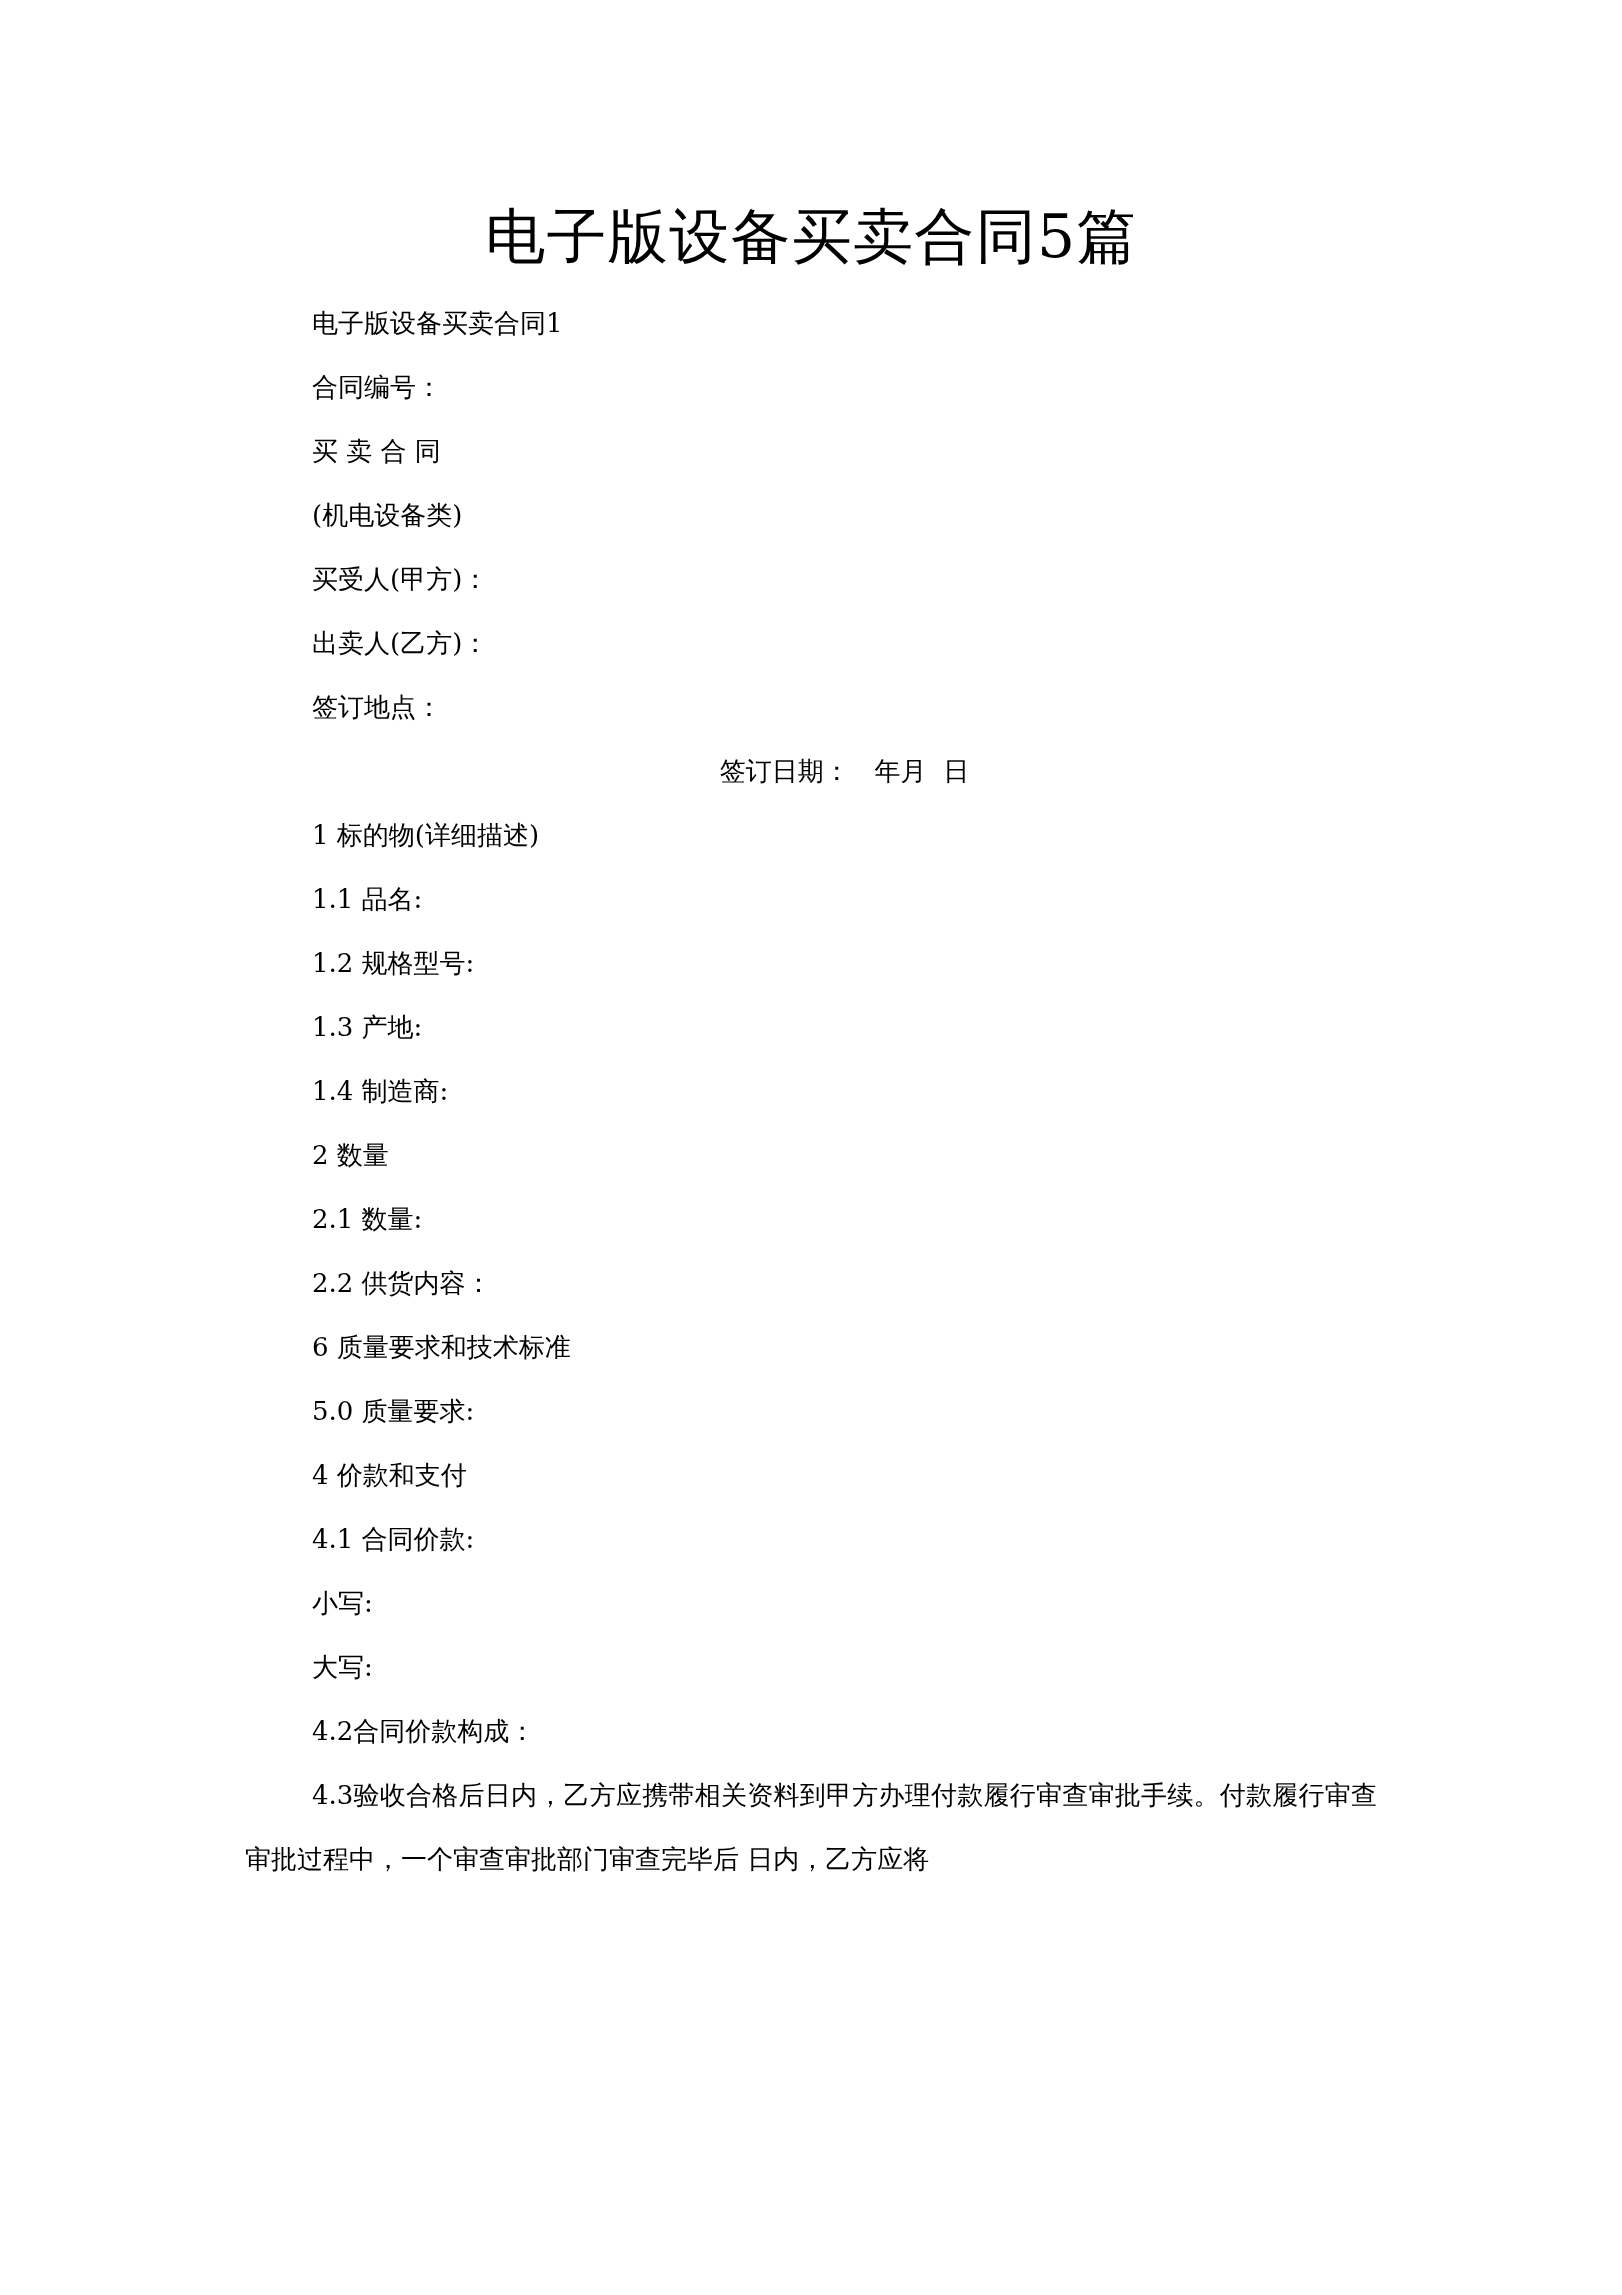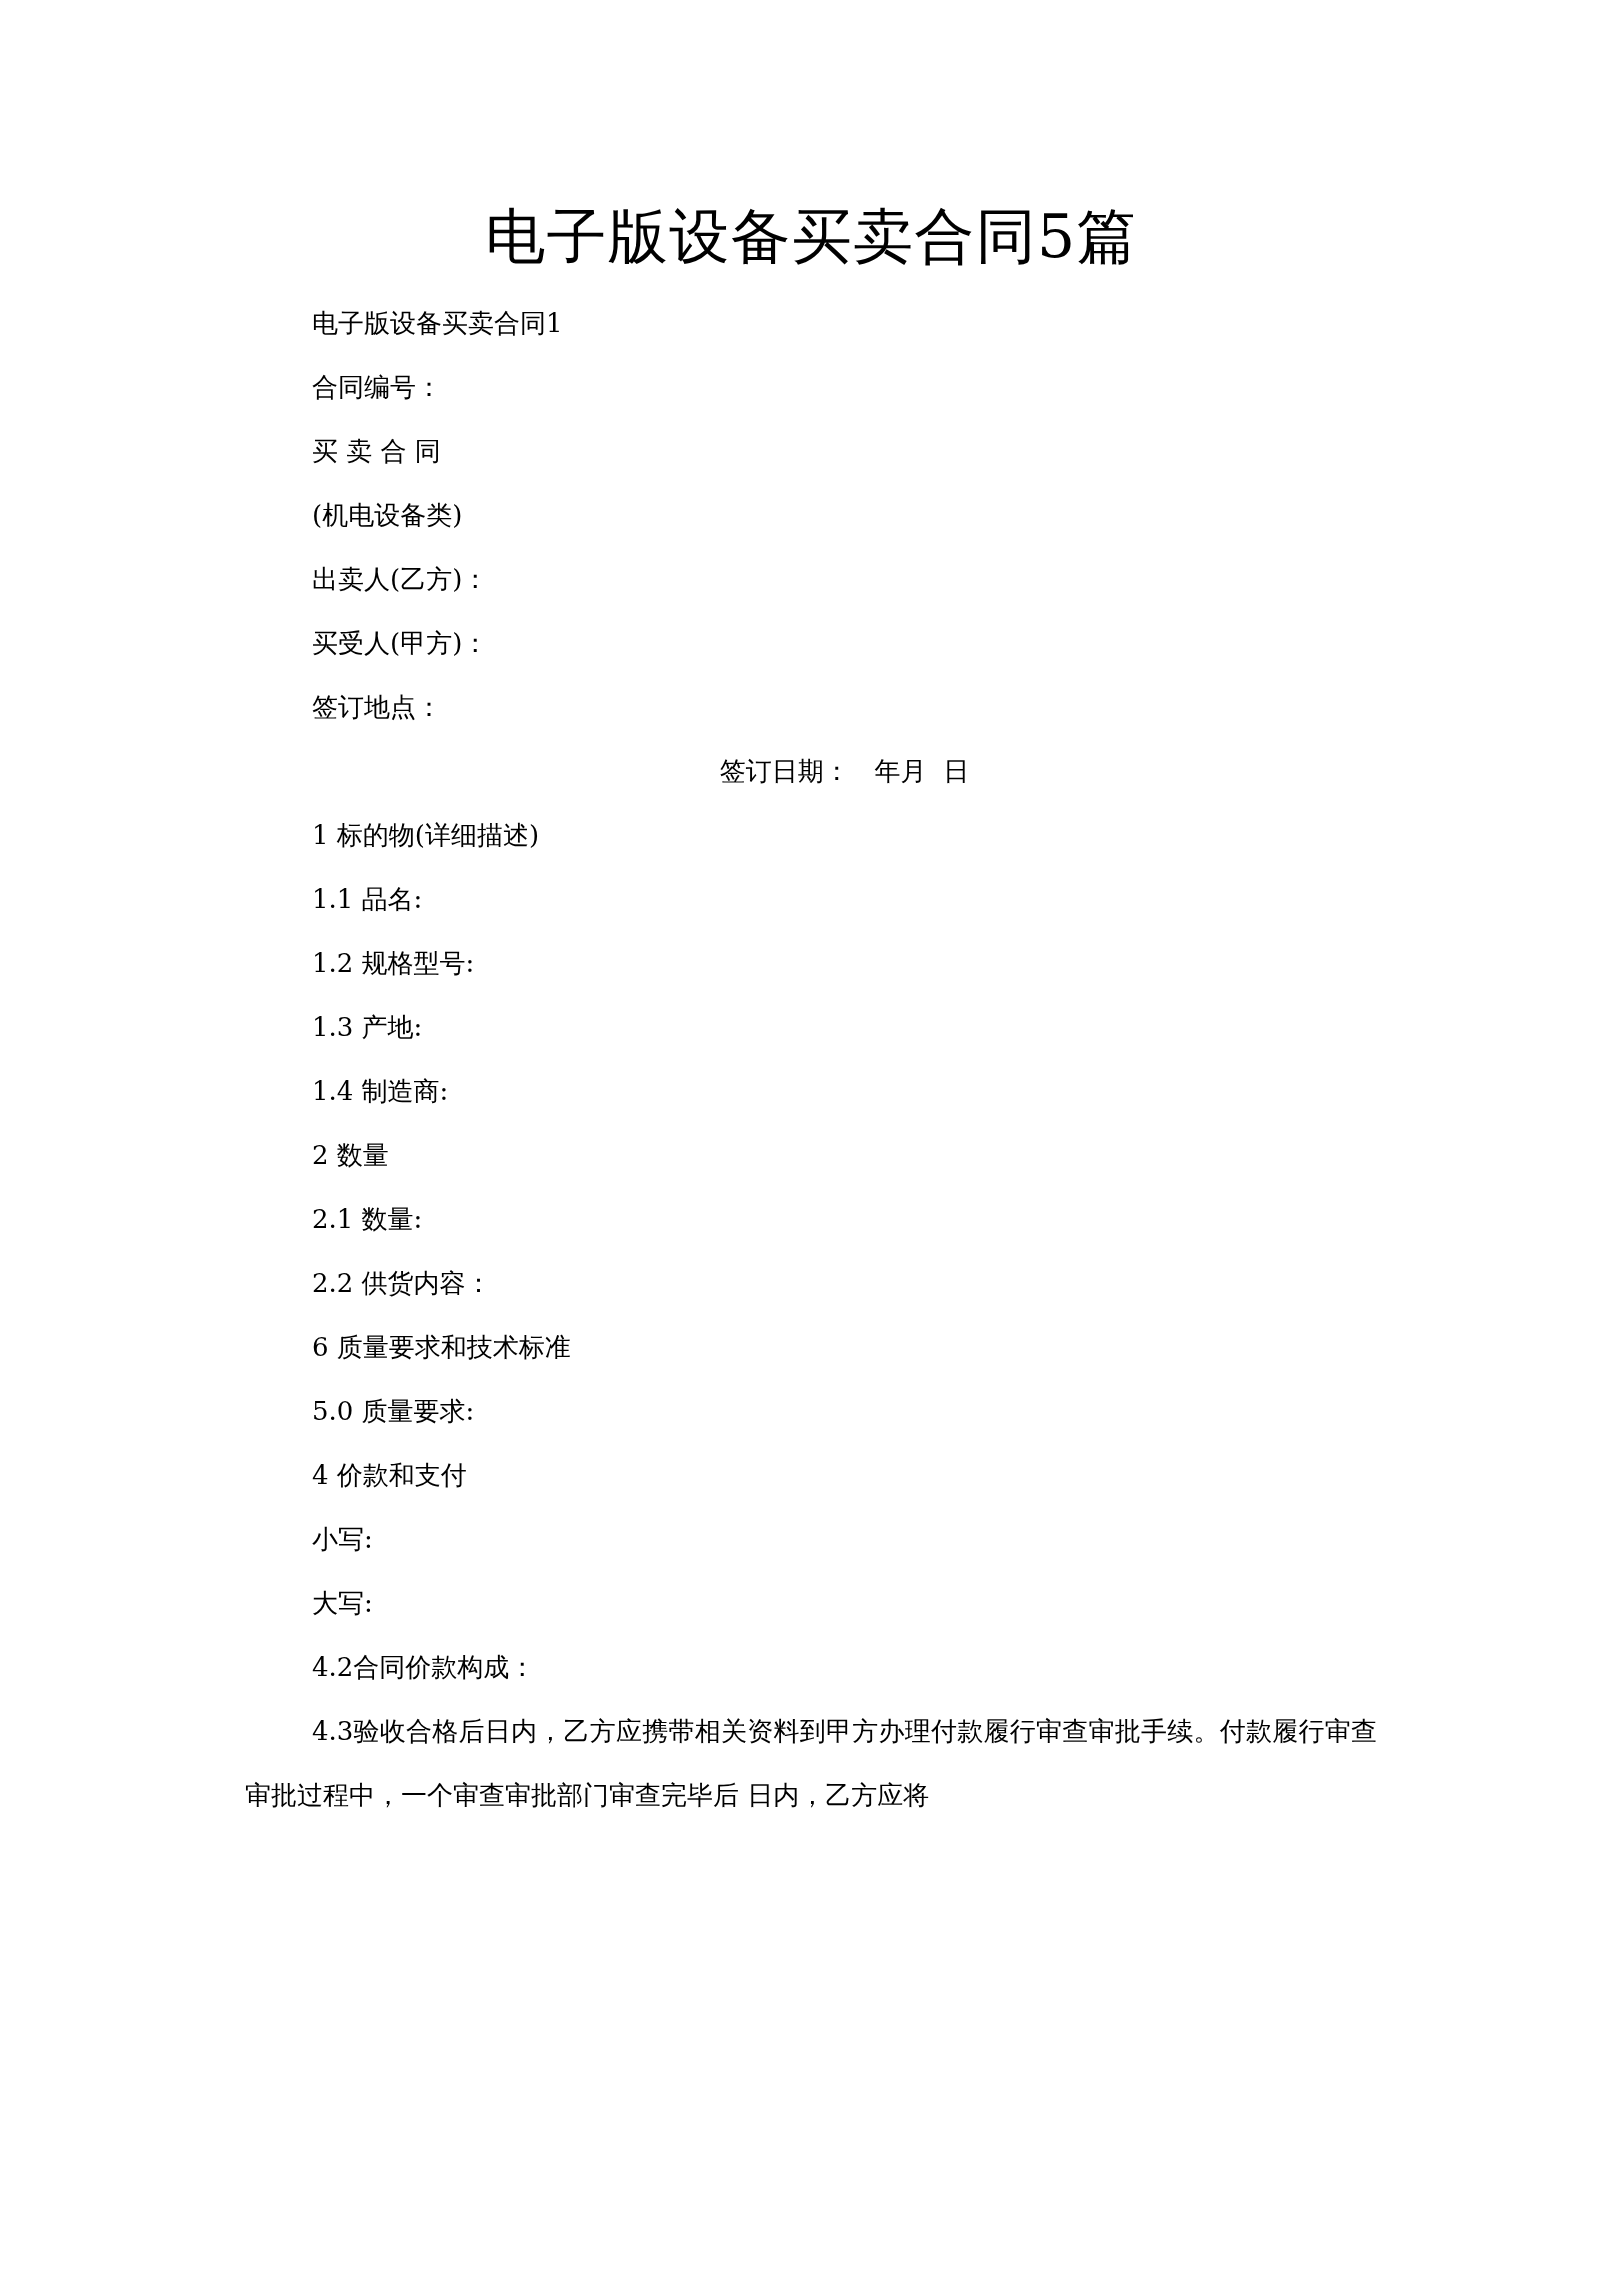--- a/index.html
+++ b/index.html
@@ -26,37 +26,38 @@
 <body>
 
 <div class="page">
   <div class="title">电子版设备买卖合同5篇</div>
 
   <div class="body">
     <span class="line indent">电子版设备买卖合同1</span>
     <span class="line indent">合同编号：</span>
     <span class="line indent">买 卖 合 同</span>
     <span class="line indent">(机电设备类)</span>
+    <span class="line indent">买受人(甲方)：</span>
     <span class="line indent">出卖人(乙方)：</span>
-    <span class="line indent">买受人(甲方)：</span>
     <span class="line indent">签订地点：</span>
     <span class="line indent" style="white-space: pre; text-align: center;">签订日期：   年月  日</span>
 
 
     <span class="line indent">1 标的物(详细描述)</span>
     <span class="line indent">1.1 品名:</span>
     <span class="line indent">1.2 规格型号:</span>
     <span class="line indent">1.3 产地:</span>
     <span class="line indent">1.4 制造商:</span>
     <span class="line indent">2 数量</span>
     <span class="line indent">2.1 数量:</span>
     <span class="line indent">2.2 供货内容：</span>
     <span class="line indent">6 质量要求和技术标准</span>
     <span class="line indent">5.0 质量要求:</span>
     <span class="line indent">4 价款和支付</span>
+    <span class="line indent">4.1 合同价款:</span>
     <span class="line indent">小写:</span>
     <span class="line indent">大写:</span>
     <span class="line indent">4.2合同价款构成：</span>
 
     <span class="para">4.3验收合格后日内，乙方应携带相关资料到甲方办理付款履行审查审批手续。付款履行审查审批过程中，一个审查审批部门审查完毕后 日内，乙方应将</span>
   </div>
 </div>
 
 
 </body></html>

